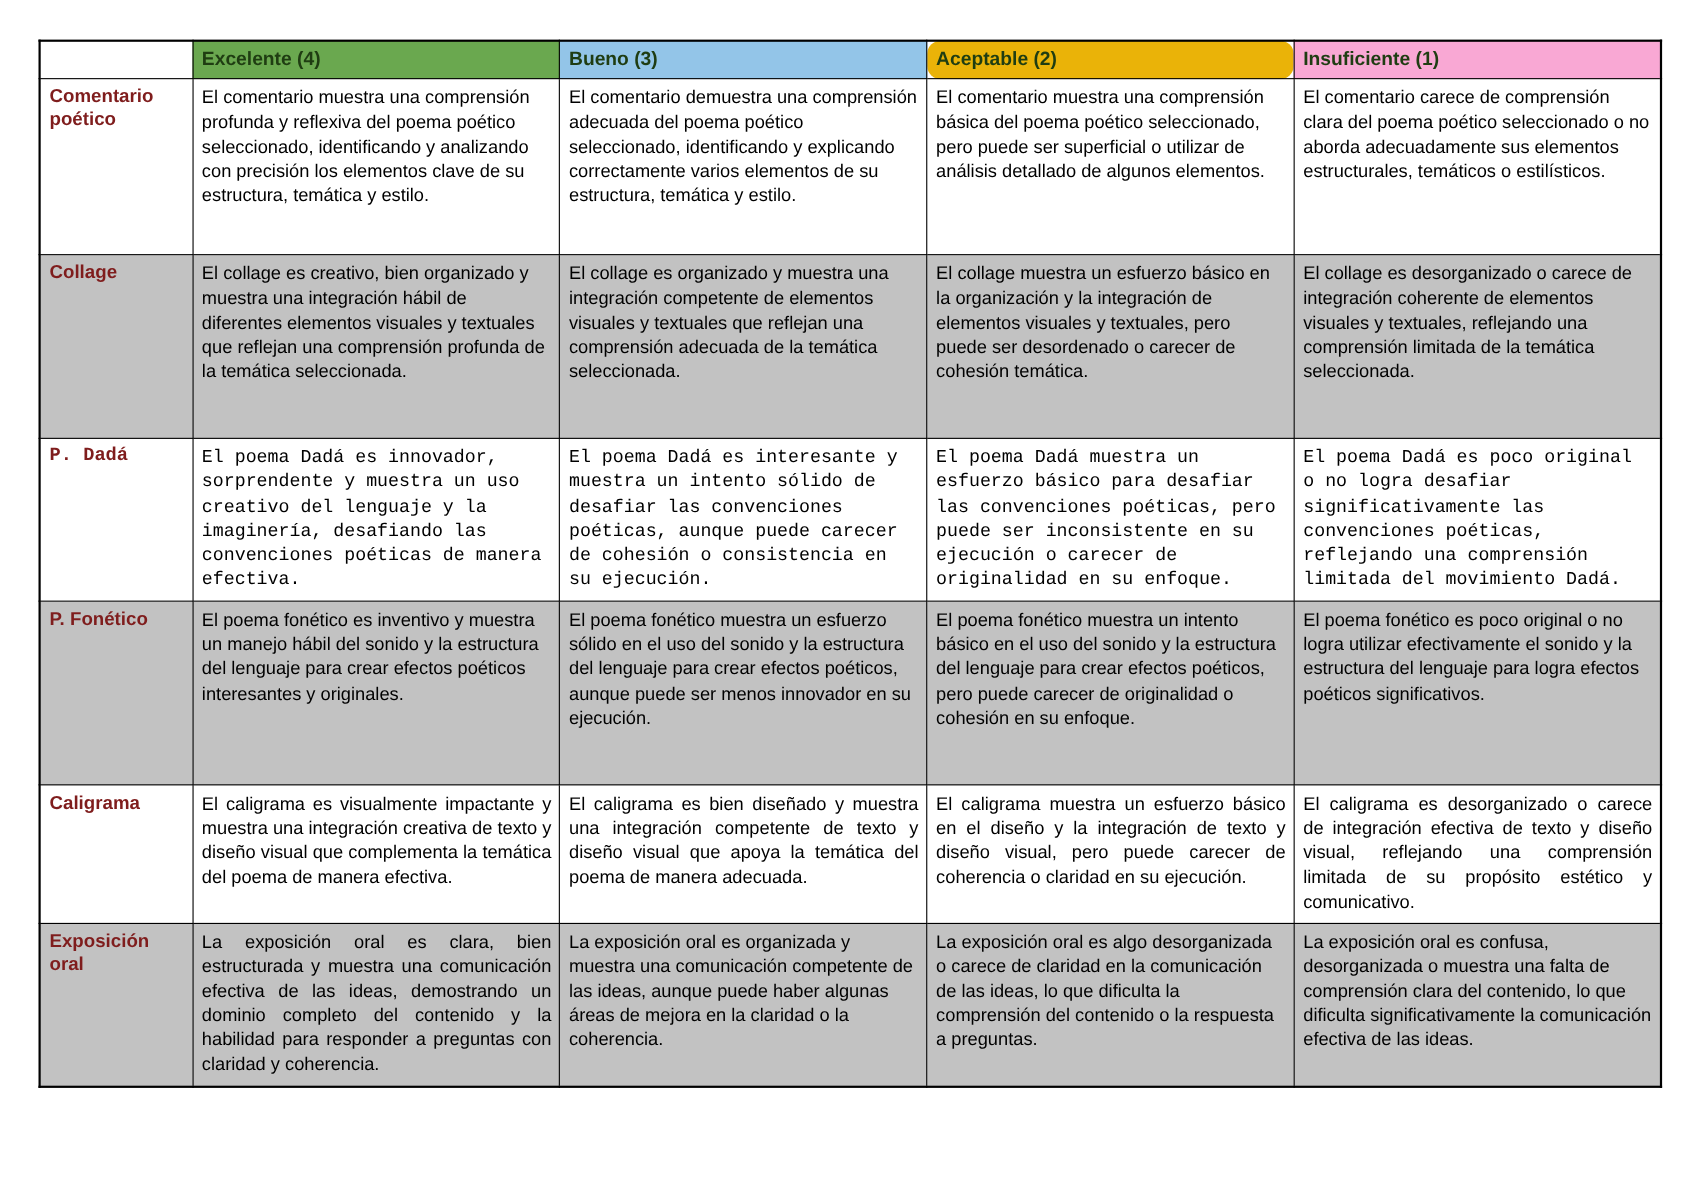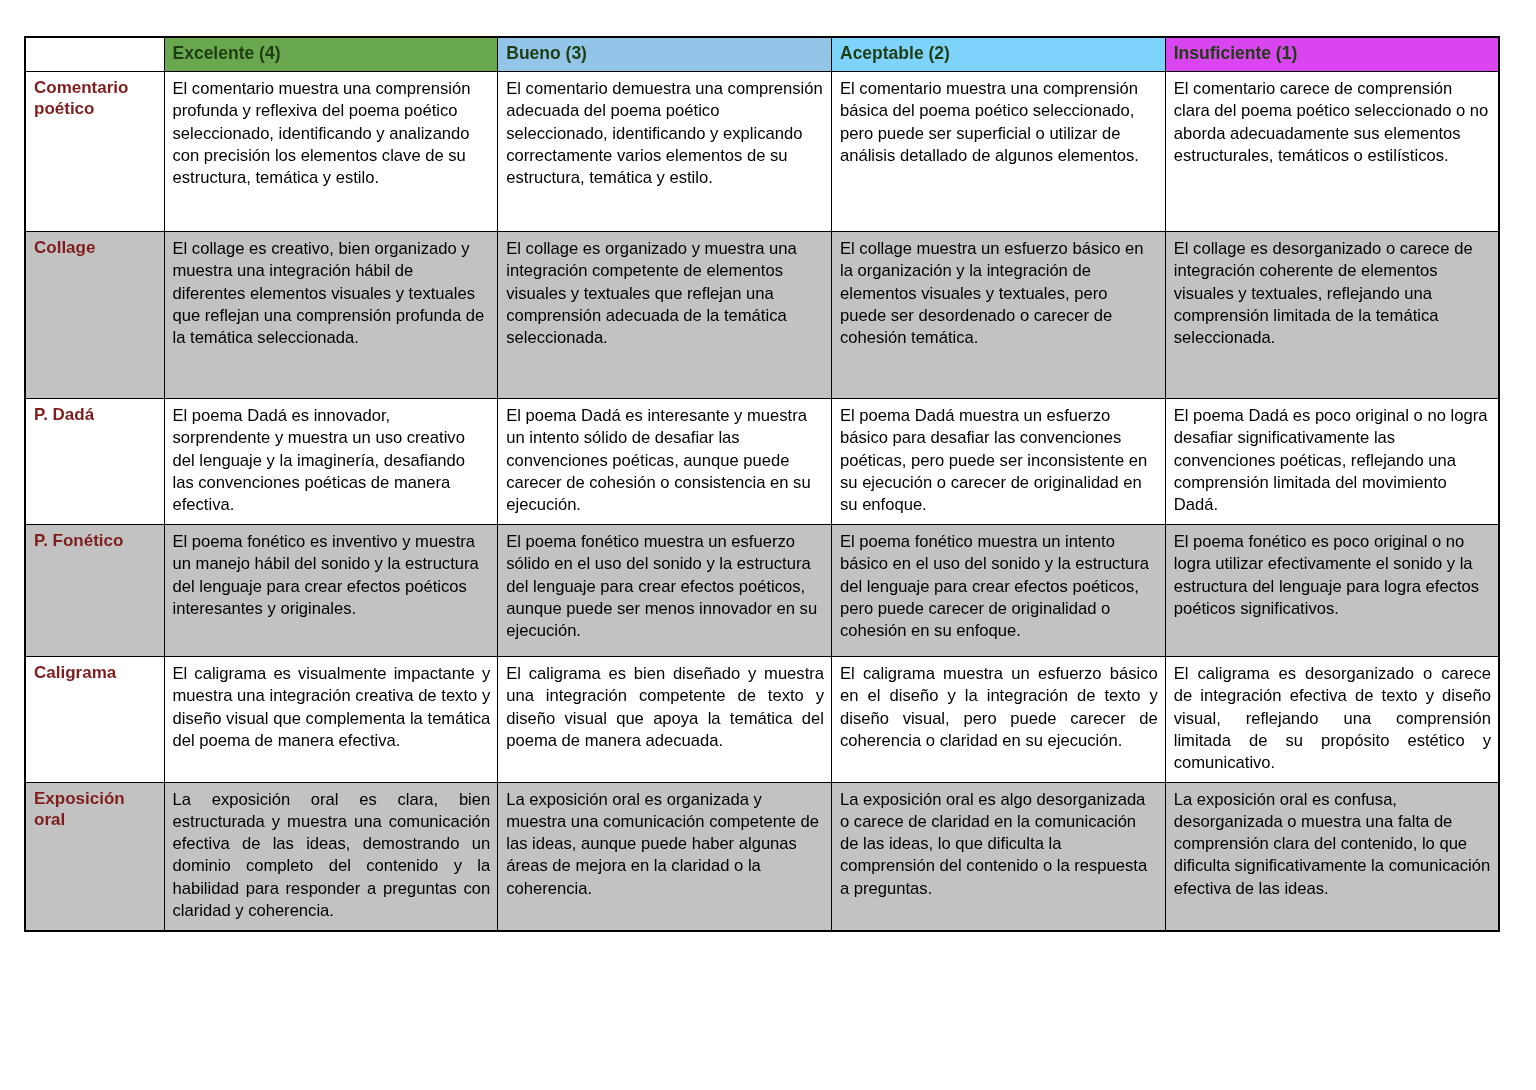--- a/index.html
+++ b/index.html
@@ -13,21 +13,21 @@
     height: 1090px;
     font-family: "Liberation Sans", sans-serif;
     overflow: hidden;
   }
 
   .page {
     position: relative;
     width: 1536px;
     height: 1090px;
     box-sizing: border-box;
-    padding: 36px 31px 0 24px;
+    padding: 36px 31px 0 35px;
   }
 
   table.rubric {
     border-collapse: collapse;
     table-layout: fixed;
     width: 1474px;
     border: 2px solid #000000;
   }
 
   table.rubric col.c-crit  { width: 139px; }
@@ -49,22 +49,22 @@
     text-align: left;
     height: 30px;
     padding-top: 4px;
     padding-bottom: 4px;
     line-height: 1.1;
     white-space: nowrap;
   }
   th.corner { background: #ffffff; border-left: 2px solid #000; border-top: 2px solid #000; }
   th.h-excelente    { background: #6AA84F; }
   th.h-bueno        { background: #93C5E8; }
-  th.h-aceptable    { background: #7dd3fc; }
-  th.h-insuficiente { background: #d946ef; }
+  th.h-aceptable    { background: #eab308; border-radius: 12px; }
+  th.h-insuficiente { background: #f9a8d4; }
 
   
   td.crit {
     font-size: 17px;
     font-weight: bold;
     color: #7f1d1d;
     line-height: 1.22;
     padding-top: 8px;
     padding-left: 9px;
     padding-right: 3px;
@@ -81,22 +81,22 @@
 
   tr.shade td { background: #C2C2C2; }
   tr.plain td { background: #FFFFFF; }
 
   tr.just td.cell { text-align: justify; text-justify: inter-word; }
   tr.just td.cell.leftal { text-align: left; }
 
   
   tr.r1 td { height: 160px; }
   tr.r2 td { height: 167px; }
-  tr.r3 td { height: 126px; }
-  tr.r4 td { height: 132px; }
+  tr.r3 td { height: 126px; font-family: Liberation Mono, monospace; }
+  tr.r4 td { height: 167px; }
   tr.r5 td { height: 100px; }
   tr.r6 td { height: 128px; }
 </style>
 </head>
 <body>
 
 <div class="page">
   <table class="rubric">
     <colgroup>
       <col class="c-crit">

